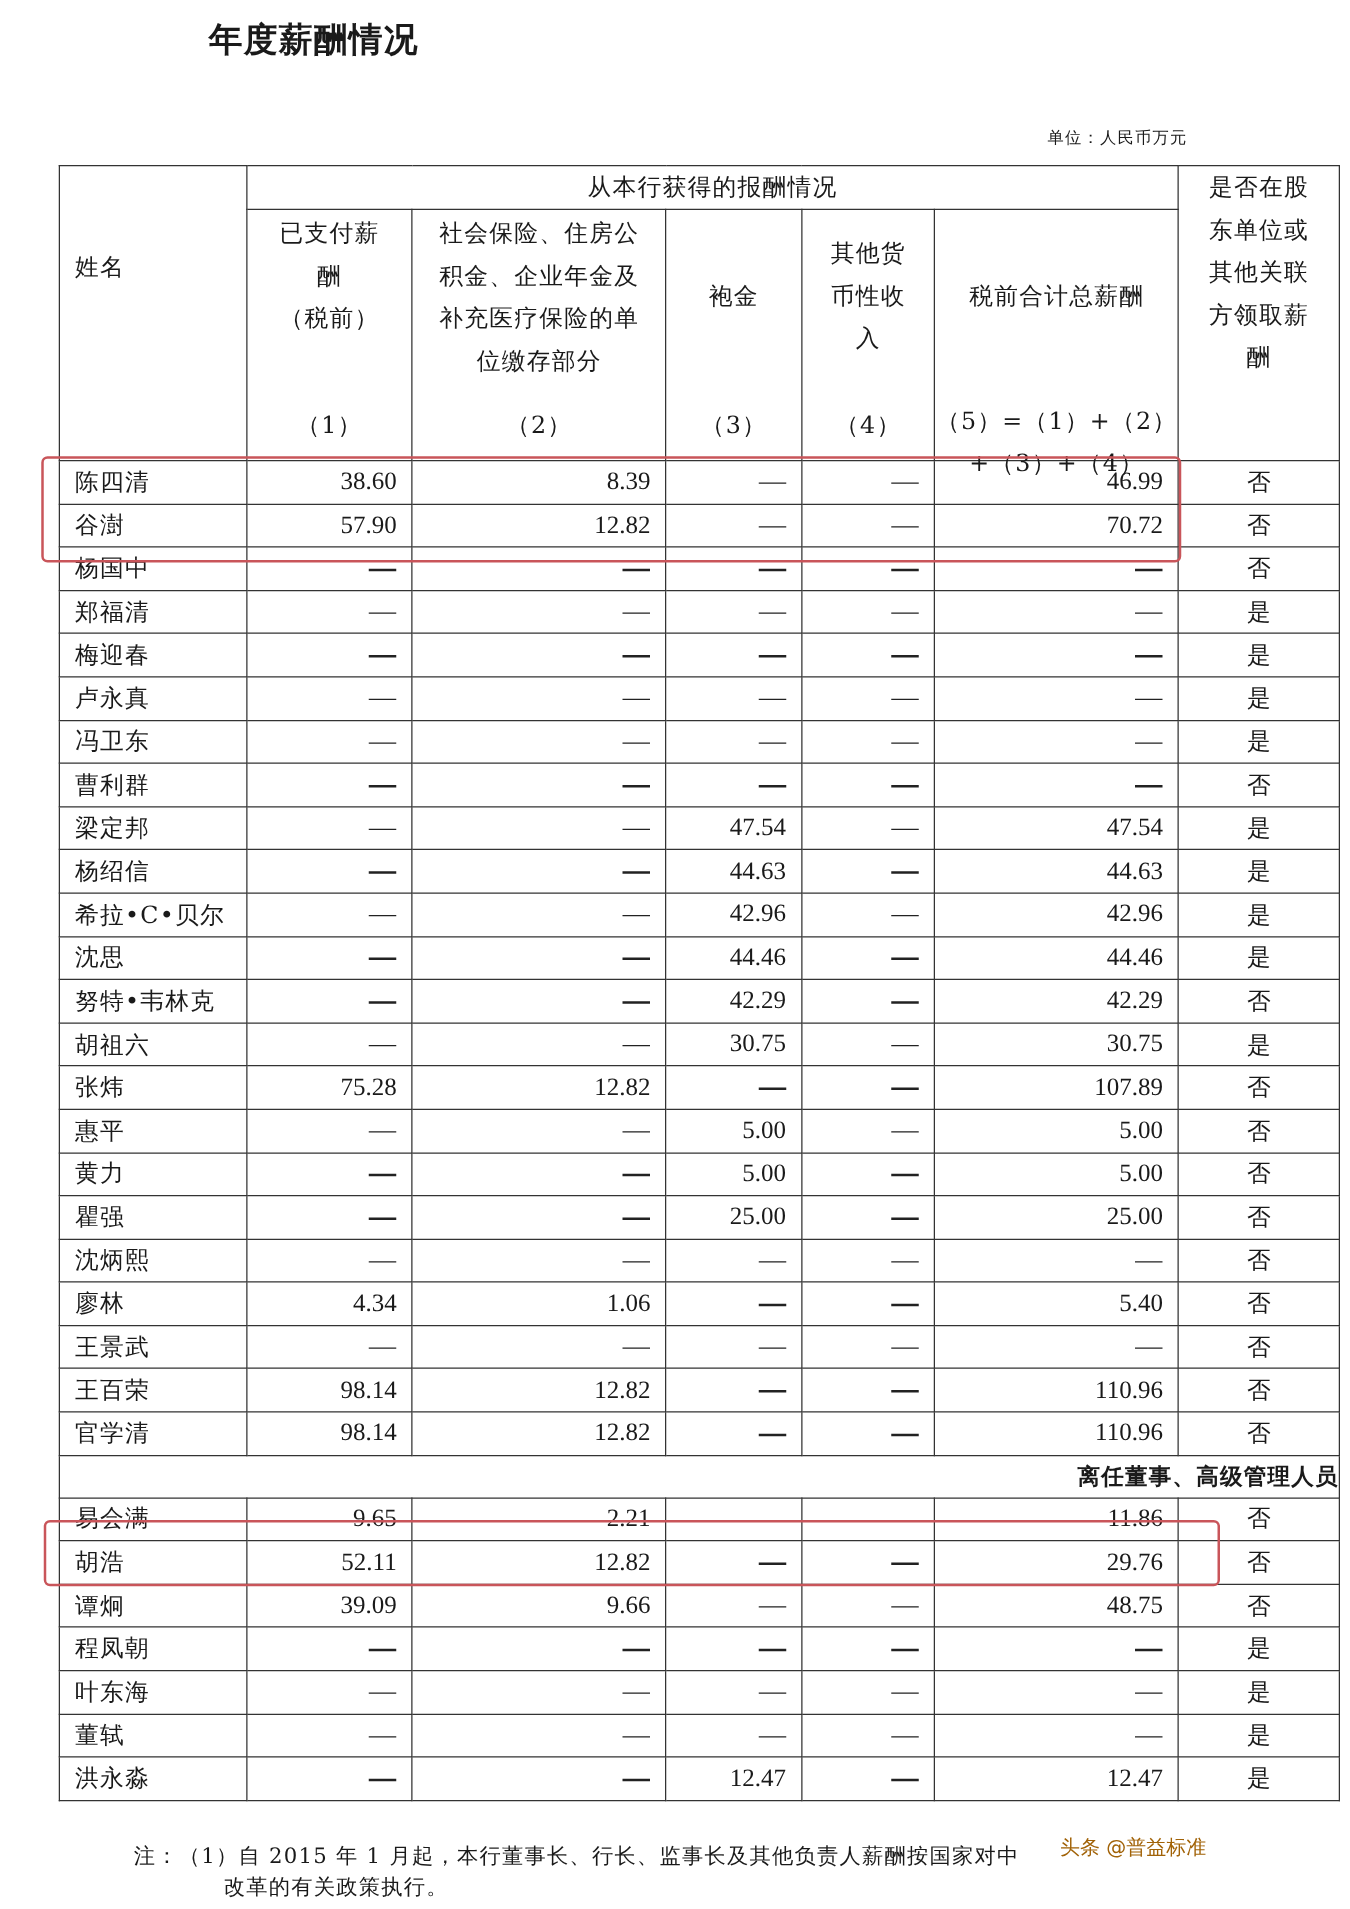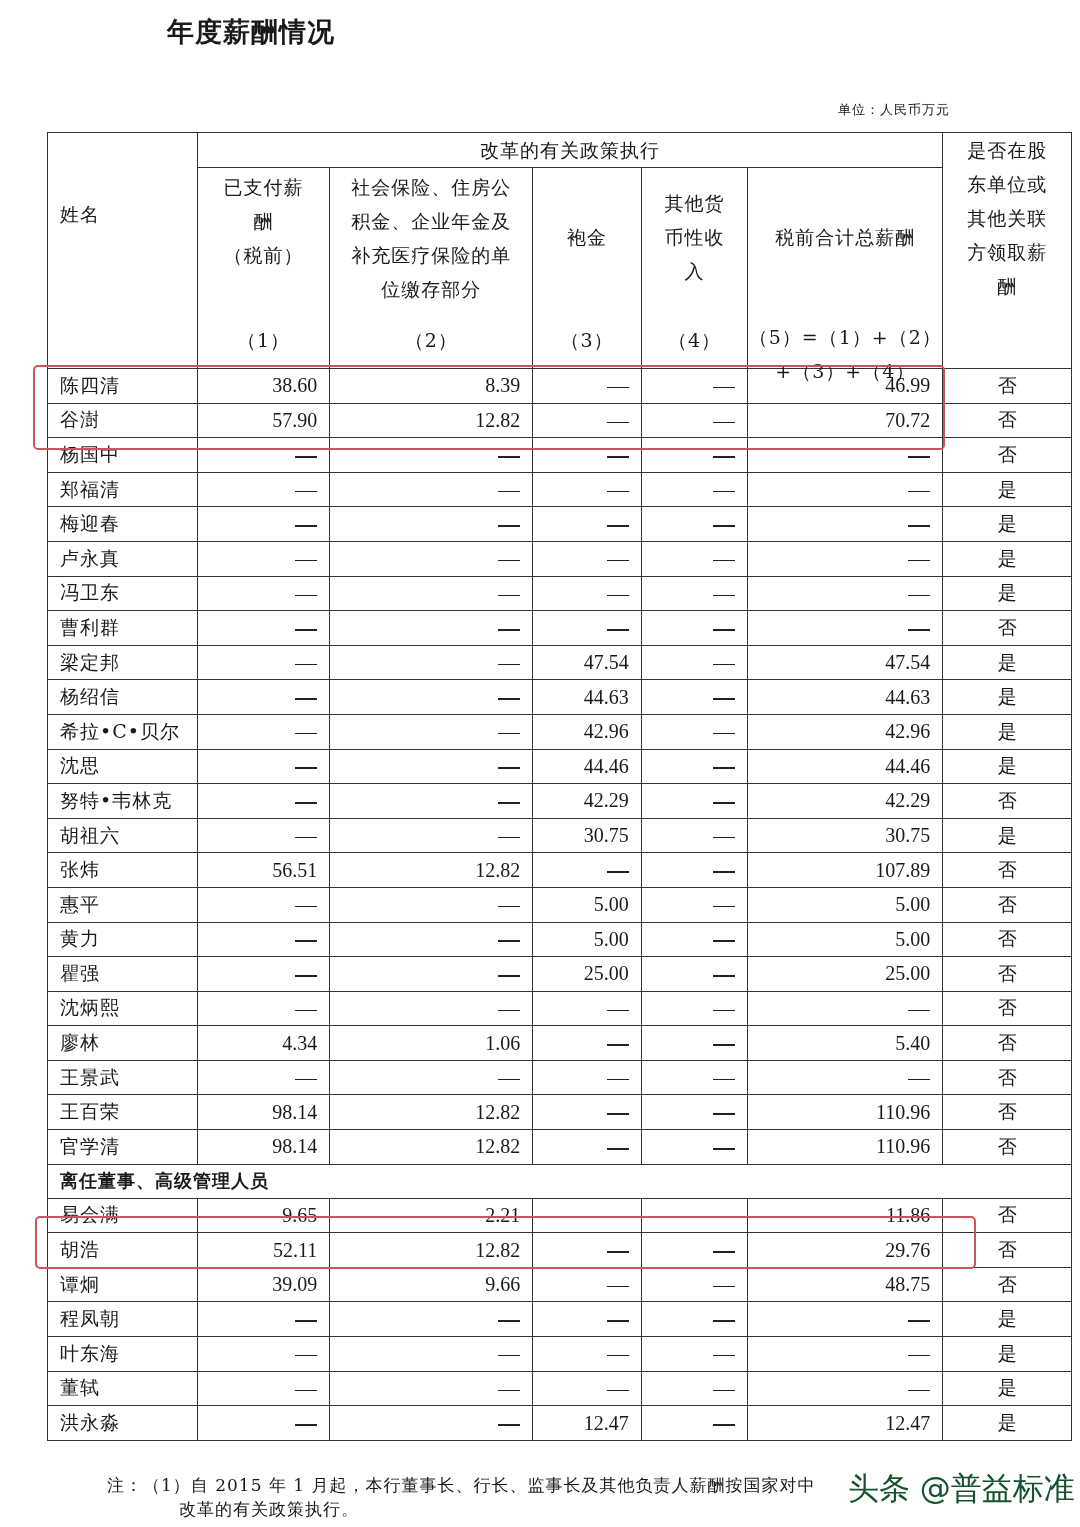--- a/index.html
+++ b/index.html
@@ -26,42 +26,42 @@
   tr.row td { height: 33.6px; font-size: 19px; }
   tr.row td.name { text-align: left; padding-left: 12px; letter-spacing: 1px; }
   tr.row td.num { text-align: right; padding-right: 12px; font-family: "Liberation Serif", serif; font-size: 20px; }
   tr.row td.yn { text-align: center; }
   tr.section td { height: 33px; font-size: 18px; font-weight: bold; padding-left: 12px; letter-spacing: 1px; text-align: left; }
   .dash { display: inline-block; width: 22px; height: 1.5px; background: #222; vertical-align: middle; }
   .hl { position: absolute; border: 2px solid #c9555a; border-radius: 5px; pointer-events: none; }
   .note { position: absolute; left: 107px; top: 1472px; font-size: 17px; letter-spacing: 1px; line-height: 26px; }
   .note2 { position: absolute; left: 179px; top: 1498px; font-size: 17px; letter-spacing: 1px; }
   .wm { position: absolute; left: 848px; top: 1468px; font-family: "DejaVu Sans", "Liberation Sans", sans-serif;
-        font-size: 31px; color: #14532d; text-shadow: 0 0 3px #fff, 0 0 3px #fff; }
+        font-size: 16px; color: #a16207; text-shadow: 0 0 3px #fff, 0 0 3px #fff; }
 </style>
 </head>
 <body>
 
 <div class="title">年度薪酬情况</div>
 <div class="unit">单位：人民币万元</div>
 
 <table>
   <colgroup>
     <col class="c0">
       <col class="c1">
       <col class="c2">
       <col class="c3">
       <col class="c4">
       <col class="c5">
       <col class="c6">
   </colgroup>
   <thead>
     <tr>
       <th rowspan="2" class="hdr-name">姓名</th>
-      <th colspan="5" class="hdr-group">改革的有关政策执行</th>
+      <th colspan="5" class="hdr-group">从本行获得的报酬情况</th>
       <th rowspan="2" class="hdr-right">
         <div>是否在股</div>
         <div>东单位或</div>
         <div>其他关联</div>
         <div>方领取薪</div>
         <div>酬</div>
       </th>
     </tr>
     <tr>
       <th class="hdr-sub">
@@ -224,21 +224,21 @@
         <td class="name">胡祖六</td>
         <td class="num"><span class="dash"></span></td>
         <td class="num"><span class="dash"></span></td>
         <td class="num">30.75</td>
         <td class="num"><span class="dash"></span></td>
         <td class="num">30.75</td>
         <td class="yn">是</td>
       </tr>
       <tr class="row">
         <td class="name">张炜</td>
-        <td class="num">56.51</td>
+        <td class="num">75.28</td>
         <td class="num">12.82</td>
         <td class="num"><span class="dash"></span></td>
         <td class="num"><span class="dash"></span></td>
         <td class="num">107.89</td>
         <td class="yn">否</td>
       </tr>
       <tr class="row">
         <td class="name">惠平</td>
         <td class="num"><span class="dash"></span></td>
         <td class="num"><span class="dash"></span></td>
@@ -304,21 +304,21 @@
       <tr class="row">
         <td class="name">官学清</td>
         <td class="num">98.14</td>
         <td class="num">12.82</td>
         <td class="num"><span class="dash"></span></td>
         <td class="num"><span class="dash"></span></td>
         <td class="num">110.96</td>
         <td class="yn">否</td>
       </tr>
       <tr class="section">
-        <td colspan="7" style="border-left: 1.5px solid rgb(51, 51, 51);">离任董事、高级管理人员</td>
+        <td colspan="7" style="border-left: 1.5px solid rgb(51, 51, 51); text-align: right;">离任董事、高级管理人员</td>
       </tr>
       <tr class="row">
         <td class="name">易会满</td>
         <td class="num">9.65</td>
         <td class="num">2.21</td>
         <td class="num"><span class="dash"></span></td>
         <td class="num"><span class="dash"></span></td>
         <td class="num">11.86</td>
         <td class="yn">否</td>
       </tr>

